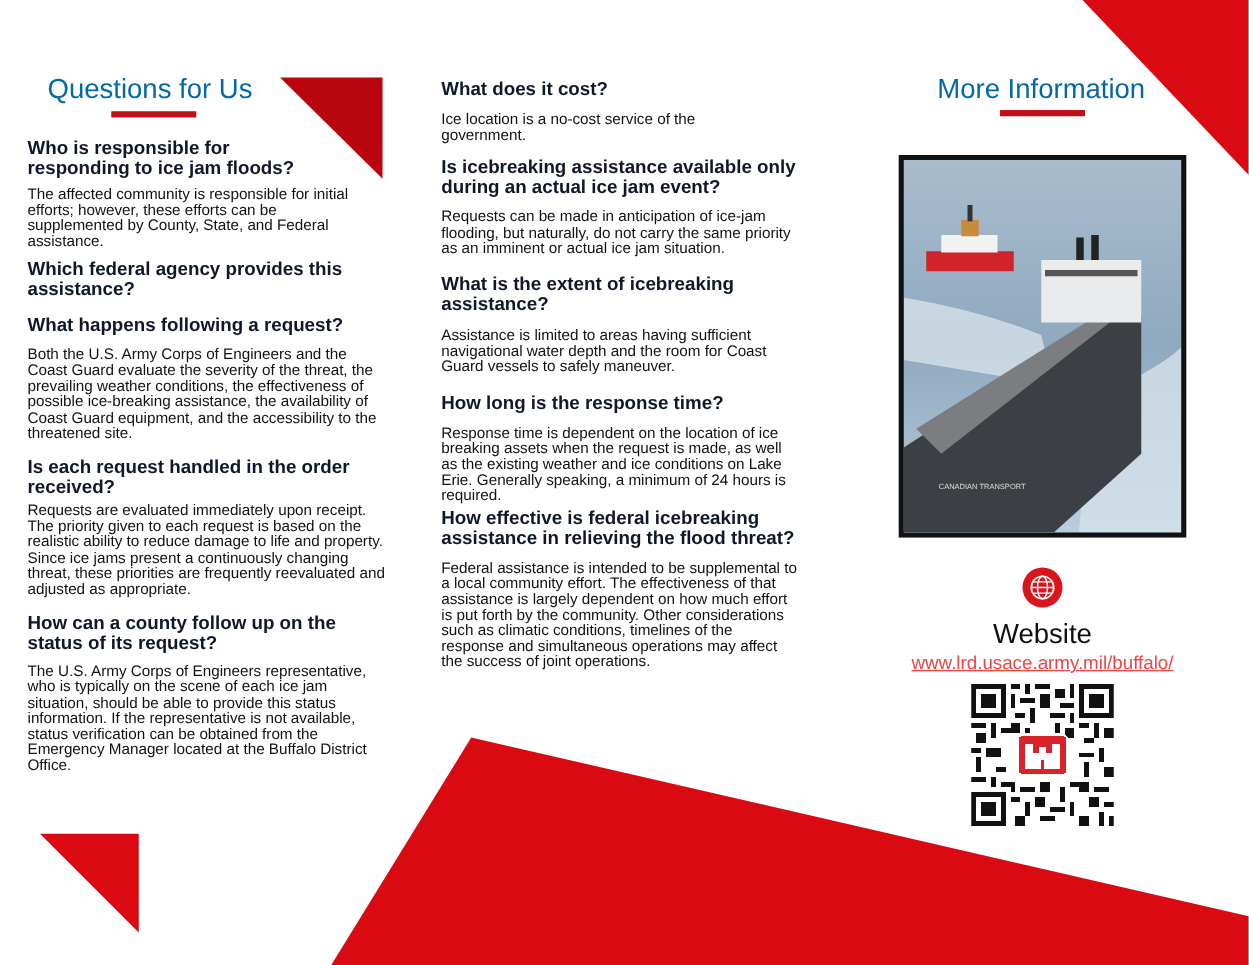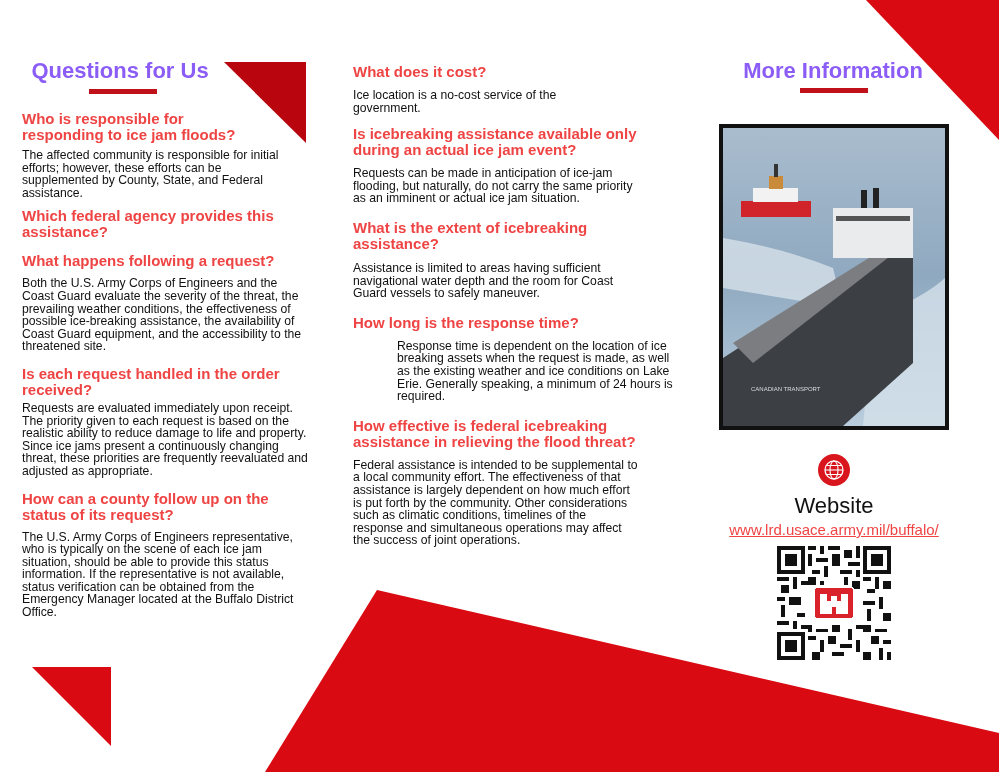--- a/index.html
+++ b/index.html
@@ -4,27 +4,27 @@
 <style>
   * { box-sizing: border-box; margin: 0; padding: 0; }
   html, body { width: 999px; height: 772px; overflow: hidden; background: #ffffff; }
   body { position: relative; font-family: "Liberation Sans", sans-serif; color: #111; }
   .shapes { position: absolute; left: 0; top: 0; width: 999px; height: 772px; z-index: 0; }
   .panel { position: absolute; z-index: 1; }
   .panel-left { left: 22px; top: 58px; width: 290px; }
   .panel-mid { left: 353px; top: 64px; width: 300px; }
   .panel-right { left: 716px; top: 58px; width: 236px; }
 
-  .section-title { font-size: 22px; font-weight: bold; text-align: center; color: #8b5cf6; line-height: 26px; }
+  .section-title { font-size: 22px; font-weight: normal; text-align: center; color: #0369a1; line-height: 26px; }
   .panel-left .section-title { width: 200px; margin-left: 0; text-align: center; }
   .title-bar { height: 5px; width: 68px; background: #c0101a; margin: 4px auto 0; }
   .panel-left .title-bar { margin: 5px 0 0 67px; }
 
   .faq { margin-top: 0; }
-  .q { font-size: 15px; font-weight: bold; line-height: 16px; color: #ef4444; }
+  .q { font-size: 15px; font-weight: bold; line-height: 16px; color: #0f172a; }
   .a { font-size: 12.2px; line-height: 12.6px; color: #111; margin-top: 6px; }
 
   .photo { width: 230px; height: 306px; border: 4px solid #111; margin: 31px 0 0 3px; overflow: hidden; position: relative; background: #9fb6cb; }
   .globe-wrap { text-align: center; margin-top: 24px; }
   .globe { display: inline-block; width: 32px; height: 32px; border-radius: 50%; background: #d9161d; position: relative; }
   .website-label { font-size: 22px; text-align: center; margin-top: 4px; line-height: 24px; }
   .website-url { display: block; font-size: 15px; text-align: center; color: #ef4444; text-decoration: underline; margin-top: 3px; }
   .qr { width: 114px; height: 114px; margin: 8px auto 0; position: relative; }
 </style>
 </head>
@@ -70,23 +70,23 @@
   <div class="faq" style="margin-top:12px;">
     <div class="q" style="width:290px;">Is icebreaking assistance available only during an actual ice jam event?</div>
     <div class="a" style="width:285px; margin-top:9px;">Requests can be made in anticipation of ice-jam flooding, but naturally, do not carry the same priority as an imminent or actual ice jam situation.</div>
   </div>
   <div class="faq" style="margin-top:15px;">
     <div class="q" style="width:250px;">What is the extent of icebreaking assistance?</div>
     <div class="a" style="width:285px; margin-top:10px;">Assistance is limited to areas having sufficient navigational water depth and the room for Coast Guard vessels to safely maneuver.</div>
   </div>
   <div class="faq" style="margin-top:15px;">
     <div class="q">How long is the response time?</div>
-    <div class="a" style="width:285px; margin-top:9px;margin-left:44px;">Response time is dependent on the location of ice breaking assets when the request is made, as well as the existing weather and ice conditions on Lake Erie. Generally speaking, a minimum of 24 hours is required.</div>
-  </div>
-  <div class="faq" style="margin-top:15px;">
+    <div class="a" style="width:285px; margin-top:9px;">Response time is dependent on the location of ice breaking assets when the request is made, as well as the existing weather and ice conditions on Lake Erie. Generally speaking, a minimum of 24 hours is required.</div>
+  </div>
+  <div class="faq" style="margin-top:4px;">
     <div class="q" style="width:295px;">How effective is federal icebreaking assistance in relieving the flood threat?</div>
     <div class="a" style="width:285px; margin-top:9px;">Federal assistance is intended to be supplemental to a local community effort. The effectiveness of that assistance is largely dependent on how much effort is put forth by the community. Other considerations such as climatic conditions, timelines of the response and simultaneous operations may affect the success of joint operations.</div>
   </div>
 </div>
 
 <div class="panel panel-right">
   <h1 class="section-title" style="margin-left:-2px;">More Information</h1>
   <div class="title-bar"></div>
 
   <div class="photo">

